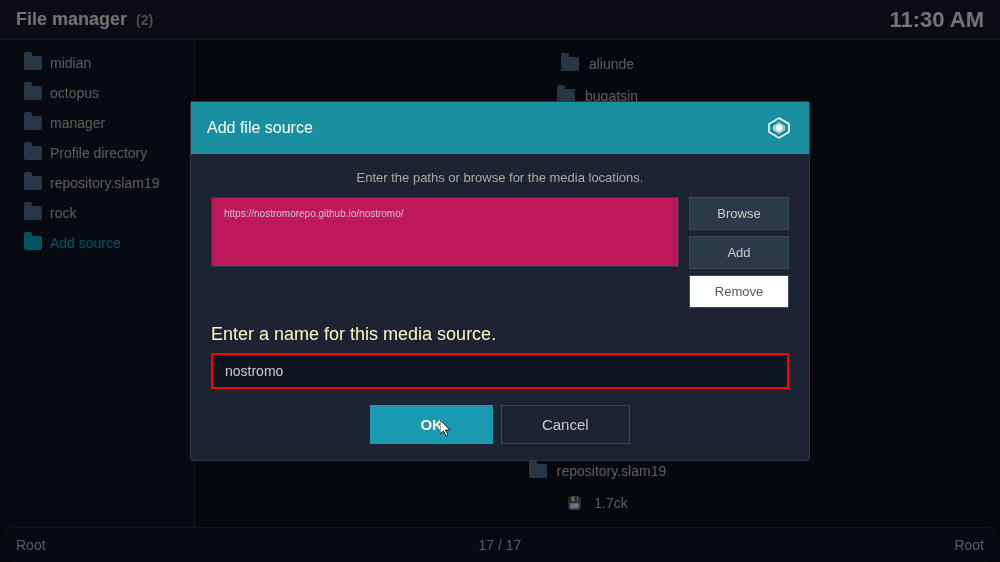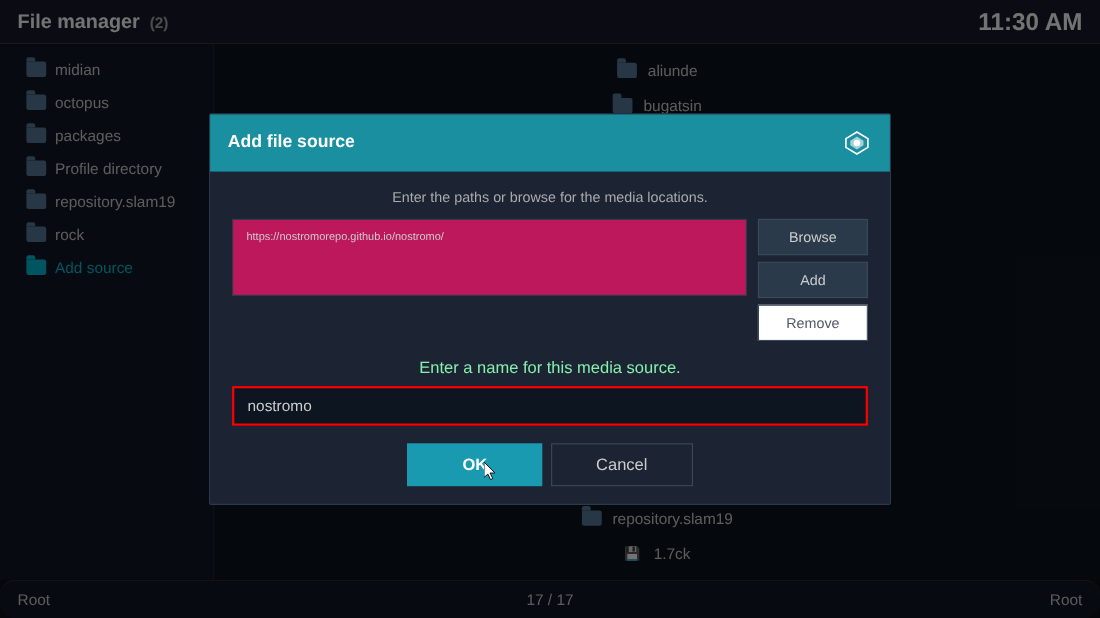--- a/index.html
+++ b/index.html
@@ -158,21 +158,21 @@
       background: #1a8fa0;
       padding: 12px 16px;
       display: flex;
       align-items: center;
       justify-content: space-between;
     }
 
     .dialog-title {
       color: #ffffff;
       font-size: 16px;
-      font-weight: bold;
+      font-weight: normal;
     }
 
     .dialog-kodi-icon {
       width: 28px;
       height: 28px;
       display: flex;
       align-items: center;
       justify-content: center;
     }
 
@@ -229,23 +229,22 @@
     .url-btn.disabled {
       color: #555566;
       background: #ffffff;
     }
 
     .name-section {
       margin-top: 8px;
     }
 
     .name-label {
-      color: #86efac;
-      font-size: 15px;
-      text-align: center;
+      color: #fef9c3;
+      font-size: 18px;
       margin-bottom: 8px;
     }
 
     .name-input-wrapper {
       position: relative;
       margin-bottom: 16px;
     }
 
     .name-input {
       width: 100%;
@@ -315,21 +314,21 @@
       <div class="left-item">
         <div class="folder-icon"></div>
         <span>midian</span>
       </div>
       <div class="left-item">
         <div class="folder-icon"></div>
         <span>octopus</span>
       </div>
       <div class="left-item">
         <div class="folder-icon"></div>
-        <span>packages</span>
+        <span>manager</span>
       </div>
       <div class="left-item">
         <div class="folder-icon"></div>
         <span>Profile directory</span>
       </div>
       <div class="left-item">
         <div class="folder-icon"></div>
         <span>repository.slam19</span>
       </div>
       <div class="left-item">

